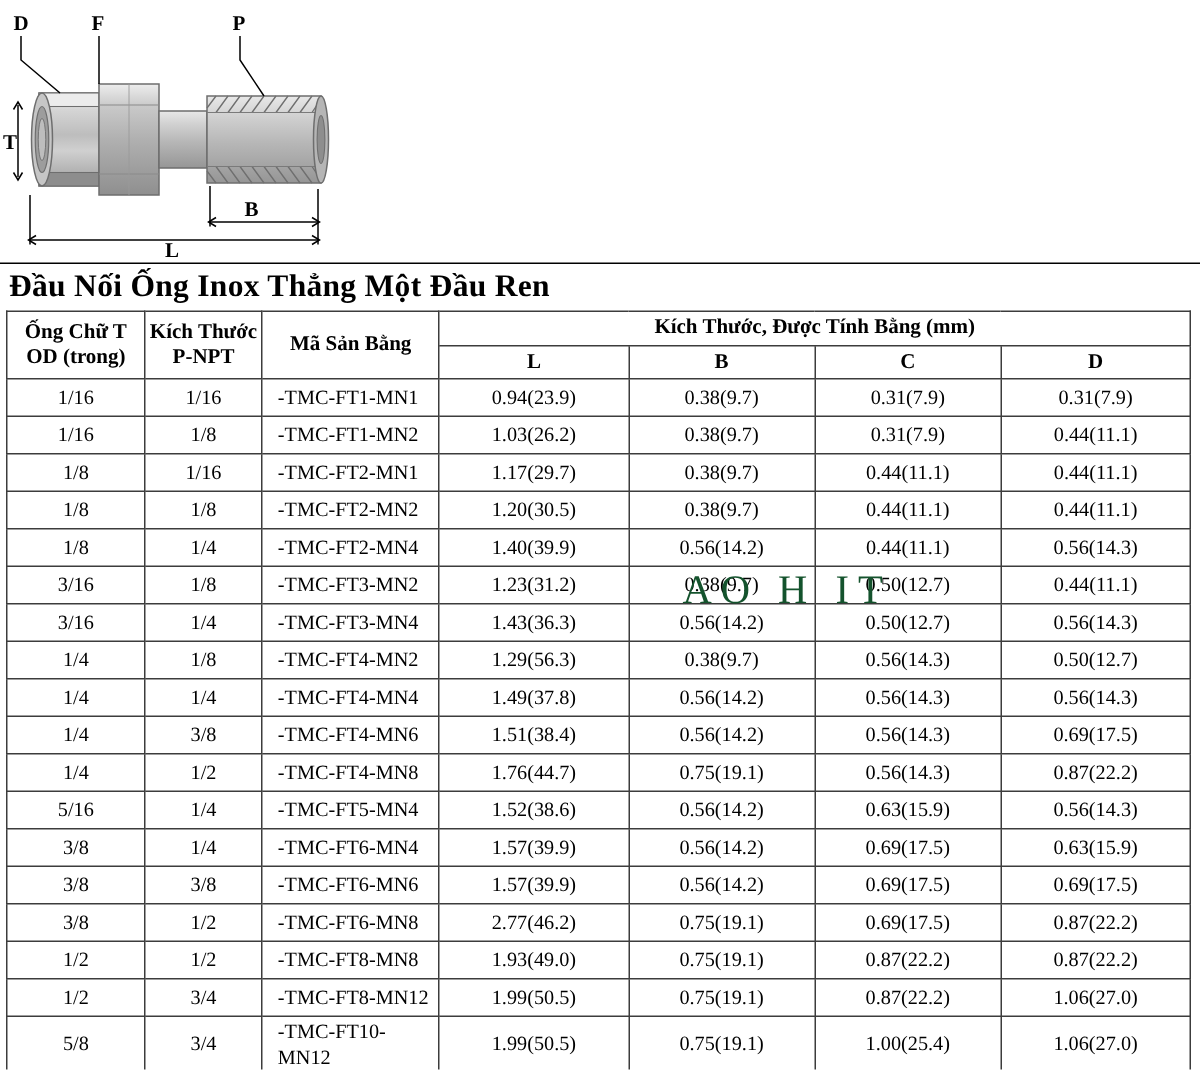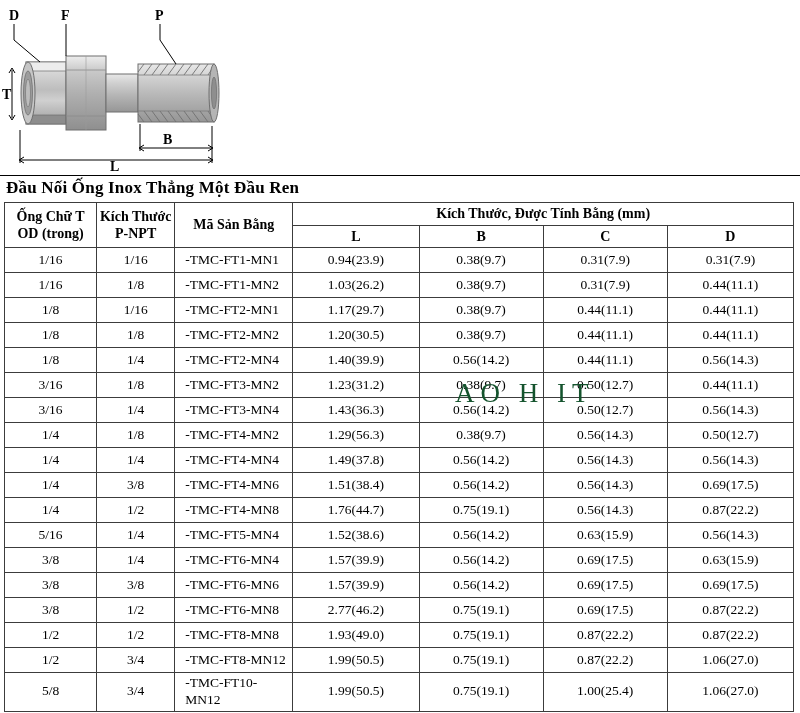--- a/index.html
+++ b/index.html
@@ -24,21 +24,21 @@
   }
   #diagram-svg {
     position: absolute;
     left: 0;
     top: 0;
   }
 
   
   #doc-title {
     font-family: "Liberation Serif", serif;
-    font-size: 17px;
+    font-size: 21px;
     font-weight: bold;
     padding: 2px 6px 4px 6px;
     letter-spacing: 0.2px;
     border-top: 1px solid #000;
   }
 
   
   table.spec {
     border-collapse: collapse;
     width: 790px;

